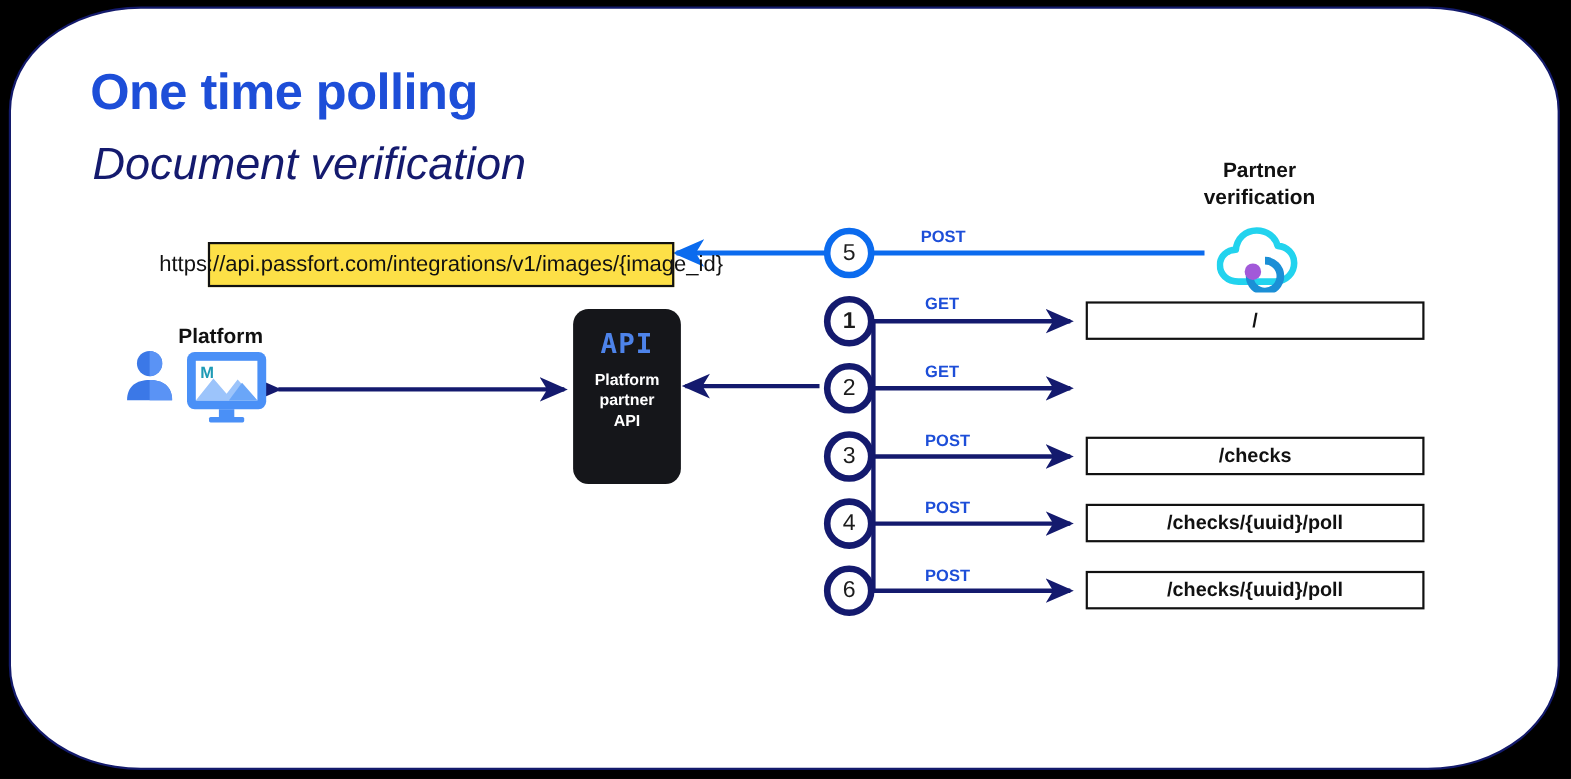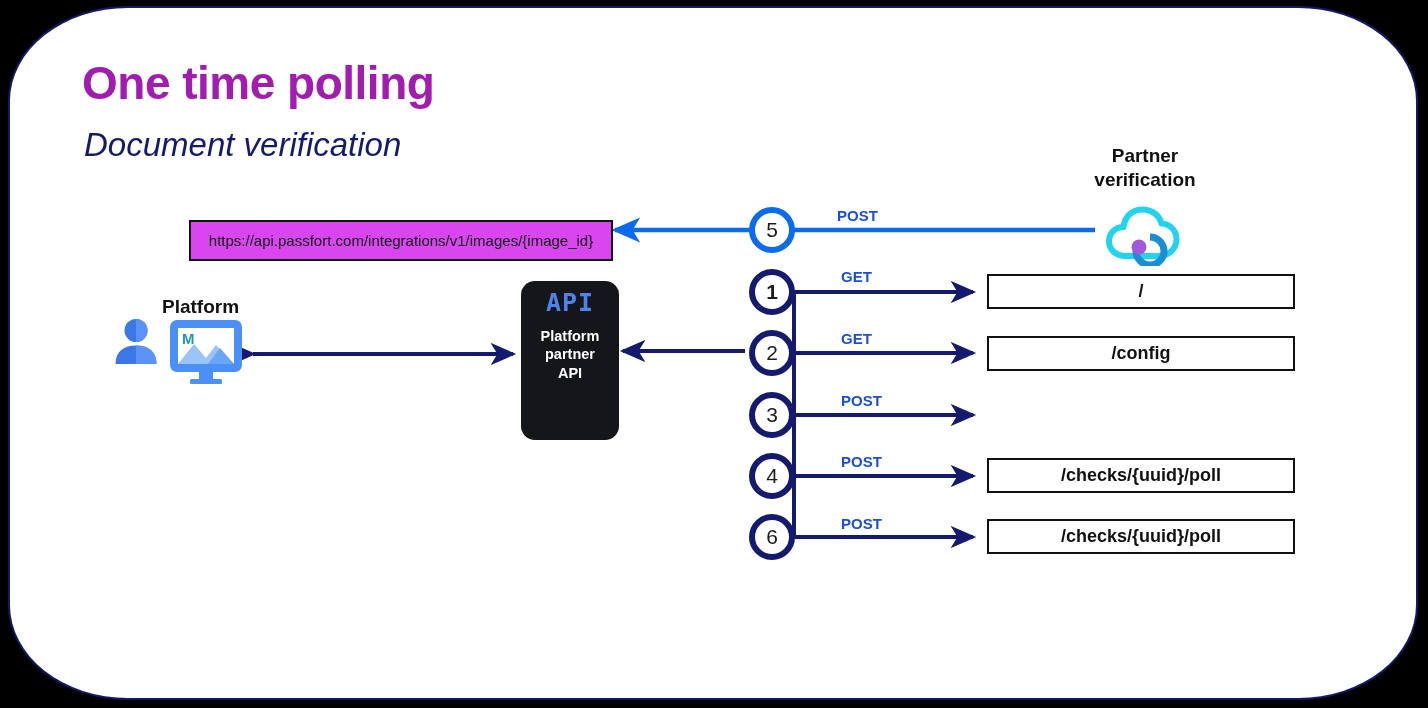--- a/index.html
+++ b/index.html
@@ -31,47 +31,47 @@
     box-sizing: border-box;
     overflow: hidden;
   }
   
   .title {
     position: absolute;
     left: 72px;
     top: 48px;
     font-size: 46px;
     font-weight: bold;
-    color: #a21caf;
+    color: #1d4ed8;
     letter-spacing: -0.5px;
     white-space: nowrap;
   }
   .subtitle {
     position: absolute;
     left: 74px;
     top: 118px;
-    font-size: 33px;
+    font-size: 41px;
     font-style: italic;
     color: #141a6e;
     white-space: nowrap;
   }
   
   .url-box {
     position: absolute;
     left: 179px;
     top: 212px;
     width: 424px;
     height: 41px;
     border: 2px solid #111111;
-    background: #d946ef;
+    background: #fde047;
     box-sizing: border-box;
     display: flex;
     align-items: center;
     justify-content: center;
-    font-size: 15px;
+    font-size: 20px;
     color: #111111;
     white-space: nowrap;
   }
   
   .platform-label {
     position: absolute;
     left: 152px;
     top: 288px;
     font-size: 19px;
     font-weight: bold;
@@ -98,21 +98,21 @@
     left: 511px;
     top: 273px;
     width: 98px;
     height: 159px;
     background: #15161a;
     border-radius: 14px;
     display: flex;
     flex-direction: column;
     align-items: center;
     justify-content: flex-start;
-    padding-top: 9px;
+    padding-top: 19px;
     box-sizing: border-box;
   }
   .api-word {
     font-family: "DejaVu Sans Mono", monospace;
     font-size: 25px;
     font-weight: bold;
     color: #4d83ea;
     letter-spacing: 1px;
     line-height: 1;
     margin-bottom: 12px;
@@ -285,18 +285,18 @@
     <div class="step navy" style="left:739px; top:506px;">6</div>
 
     <div class="method" style="left:827px; top:199px;">POST</div>
     <div class="method" style="left:831px; top:260px;">GET</div>
     <div class="method" style="left:831px; top:322px;">GET</div>
     <div class="method" style="left:831px; top:384px;">POST</div>
     <div class="method" style="left:831px; top:445px;">POST</div>
     <div class="method" style="left:831px; top:507px;">POST</div>
 
     <div class="endpoint" style="top:266px;">/</div>
-    <div class="endpoint" style="top:328px;">/config</div>
+    <div class="endpoint" style="top:389px;">/checks</div>
     <div class="endpoint" style="top:450px;">/checks/{uuid}/poll</div>
     <div class="endpoint" style="top:511px;">/checks/{uuid}/poll</div>
 
   </div>
 </div>
 
 </body></html>

